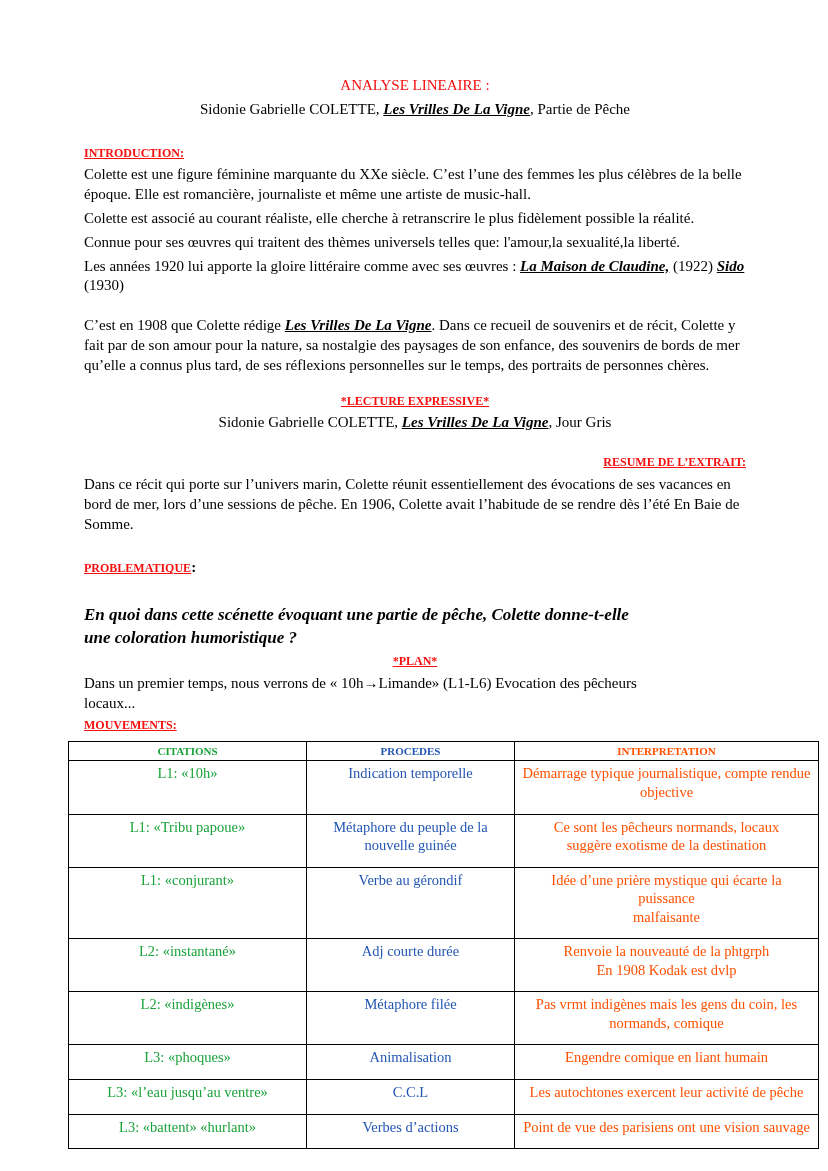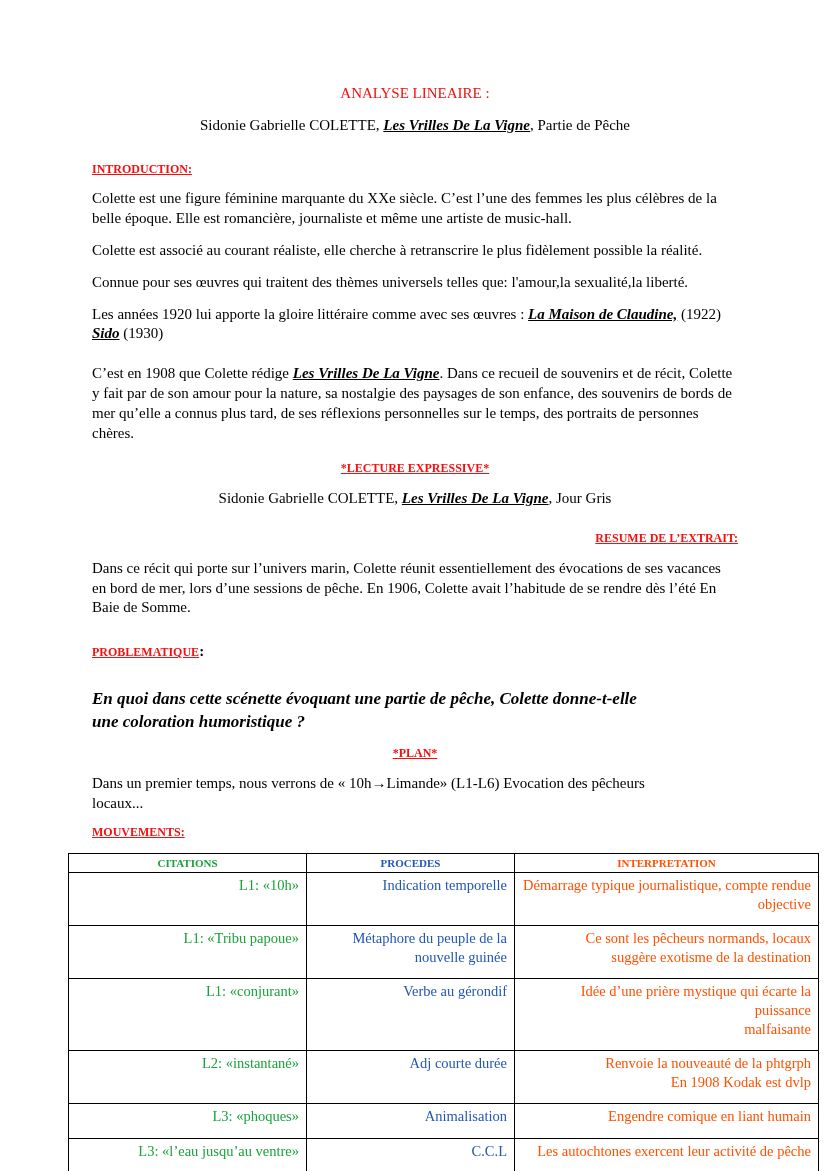--- a/index.html
+++ b/index.html
@@ -14,42 +14,42 @@
     width:828px;height:1171px;overflow:hidden;margin:0 auto;
     font-family:"Liberation Serif","DejaVu Serif",serif;
     font-size:15px;line-height:1.32;color:#000;
   }
   .page{padding:72px 78px 30px 80px;}
   .center{text-align:center;}
   .doc-title{color:var(--red);}
   .book{font-weight:bold;font-style:italic;text-decoration:underline;}
   .h-red{color:var(--red);font-weight:bold;text-decoration:underline;font-size:12px;}
   .bold{font-weight:bold;}
-  p{margin:12px;}
+  p{margin:4px;}
   .mt-sect{margin-top:26px;}
   .mt-para{margin-top:20px;}
   .mt-lecture{margin-top:18px;}
   .mt-resume{margin-top:22px;text-align:right;}
   .mt-prob{margin-top:24px;}
   .question{
     margin-top:26px;font-weight:bold;font-size:17px;line-height:1.35;
     white-space:pre-line;
     font-style:italic;
   }
   .plan-head{margin-top:4px;}
   .plan-text{margin-top:2px;white-space:pre-line;}
   .section-heading{
     margin-top:36px;font-weight:bold;font-size:16px;text-decoration:underline;
   }
   .section-heading .num{color:var(--red);}
   table{
     border-collapse:collapse;table-layout:fixed;width:750px;
     margin:8px 0 0 -12px;font-size:14.5px;line-height:1.28;
   }
-  th,td{border:1px solid #000;padding:3px 7px 12px 7px;vertical-align:top;text-align:right;}
+  th,td{border:1px solid #000;padding:3px 7px 12px 7px;vertical-align:top;text-align:center;}
   th{text-align:center;font-size:11px;padding:2px 4px;}
   .col-cit{width:238px;}
   .col-proc{width:208px;}
   .col-int{width:304px;}
   .cit{color:var(--green);}
   .proc{color:var(--blue);}
   .int{color:var(--orange);}
   td{white-space:pre-line;}
 </style>
 </head>
@@ -118,20 +118,26 @@
         <td class="int">Idée d’une prière mystique qui écarte la puissance
 malfaisante</td>
       </tr>
       <tr>
         <td class="cit">L2: «instantané»</td>
         <td class="proc">Adj courte durée</td>
         <td class="int">Renvoie la nouveauté de la phtgrph
 En 1908 Kodak est dvlp</td>
       </tr>
       <tr>
+        <td class="cit">L2: «indigènes»</td>
+        <td class="proc">Métaphore filée</td>
+        <td class="int">Pas vrmt indigènes mais les gens du coin, les
+normands, comique</td>
+      </tr>
+      <tr>
         <td class="cit">L3: «phoques»</td>
         <td class="proc">Animalisation</td>
         <td class="int">Engendre comique en liant humain</td>
       </tr>
       <tr>
         <td class="cit">L3: «l’eau jusqu’au ventre»</td>
         <td class="proc">C.C.L</td>
         <td class="int">Les autochtones exercent leur activité de pêche</td>
       </tr>
       <tr>

